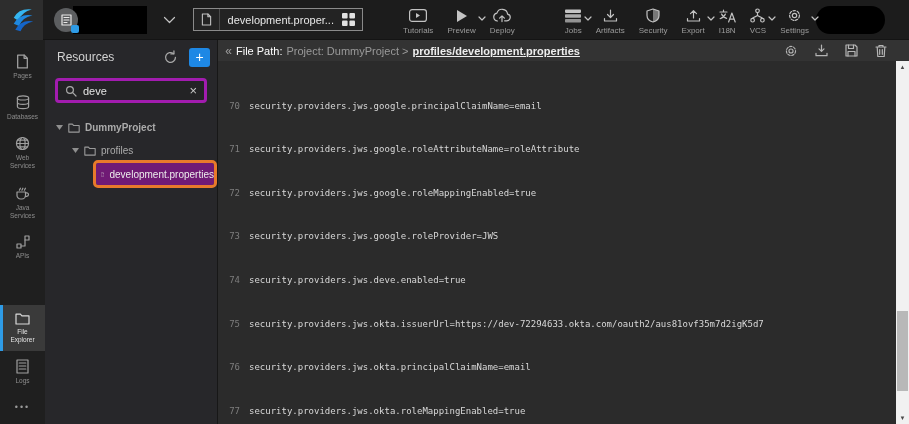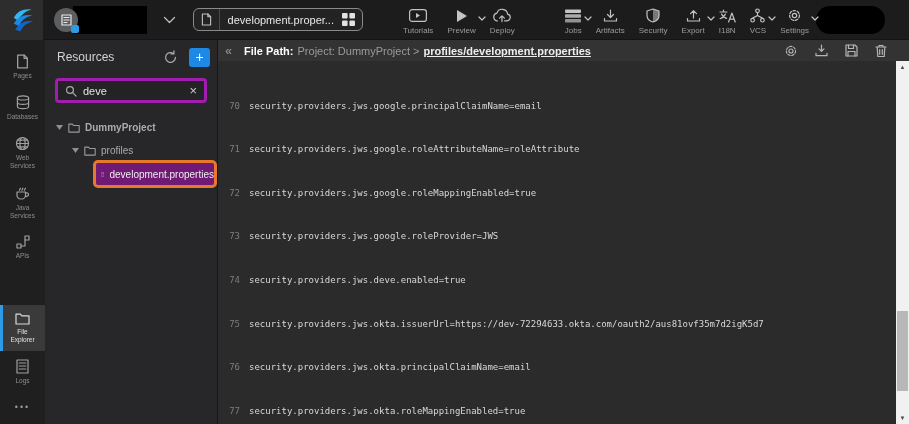--- a/index.html
+++ b/index.html
@@ -14,21 +14,21 @@
     display:flex; align-items:center; z-index:10; border-bottom:1px solid #141414; }
   .logo-box { width:43px; height:40px; background:#2d2d2d; display:flex; align-items:center;
     justify-content:center; flex:none; cursor:pointer; }
   .ws-icon { width:24px; height:24px; border-radius:50%; background:#5c5e60; margin-left:11px;
     display:flex; align-items:center; justify-content:center; position:relative; z-index:2; flex:none; }
   .ws-icon::after { content:""; position:absolute; right:-1px; bottom:-1px; width:8px; height:8px;
     background:#2e9be6; border-radius:2px; }
   .redact { background:#000; }
   .ws-redact { width:96px; height:28px; margin-left:-5px; }
   .ws-chev { margin-left:16px; }
-  .tab { margin-left:17px; height:23px; border:1px solid #8a8a8a; border-radius:6px;
+  .tab { margin-left:17px; height:23px; border:1px solid #8a8a8a; border-radius:0;
     display:flex; align-items:center; background:#232323; cursor:pointer; }
   .tab-file { width:26px; display:flex; justify-content:center; align-items:center;
     border-right:1px solid #4a4a4a; align-self:stretch; }
   .tab-label { padding:0 8px; font-size:11px; color:#e8e8e8; white-space:nowrap; }
   .tab-grid { padding-right:7px; display:flex; }
   .tools { display:flex; align-items:flex-start; margin-left:33px; margin-top:3px; }
   .tool { position:relative; display:flex; flex-direction:column; align-items:center;
     padding:0 7px; cursor:pointer; }
   .ticon { height:17px; display:flex; align-items:center; }
   .tlabel { font-size:8px; color:#9c9c9c; margin-top:2px; white-space:nowrap; }
@@ -75,21 +75,21 @@
     border-radius:2px; color:#ececec; display:flex; align-items:center; gap:5px;
     padding-left:5px; cursor:pointer; }
   .sel-row .st { stroke:#d5d5d5; }
 
   
   .editor { position:absolute; left:218px; top:40px; right:0; bottom:0; background:#2b2b2b; overflow:hidden; }
   .pathbar { position:absolute; left:0; right:0; top:0; height:21px; background:#333333;
     display:flex; align-items:center; z-index:3; padding-left:3px; }
   .collapse-btn { color:#9e9e9e; font-size:12px; width:15px; text-align:center; cursor:pointer; line-height:1; }
   .fp { font-size:11px; white-space:nowrap; }
-  .fp-label { color:#ffffff; font-weight:bold; margin-left:8px; }
+  .fp-label { color:#ffffff; font-weight:normal; margin-left:0; }
   .fp-gray { color:#9a9a9a; margin-left:4px; }
   .fp-file { color:#ededed; font-weight:bold; margin-left:4px;text-decoration:underline; }
   .pb-icons { margin-left:auto; display:flex; gap:17px; margin-right:22px; align-items:center; }
   .pb-icons .st { stroke:#b5b5b5; }
   .pb-btn { cursor:pointer; }
   .code { position:absolute; left:4px; top:17px; right:14px; z-index:1;
     font-family:"DejaVu Sans Mono", monospace; font-size:9px; line-height:10.9px; white-space:pre; }
   .code-line { display:flex; height:10.9px; }
   .ln { width:18px; text-align:right; color:#7d7d7d; flex:none; }
   .lt { margin-left:9px; color:#d8d8d8; }

